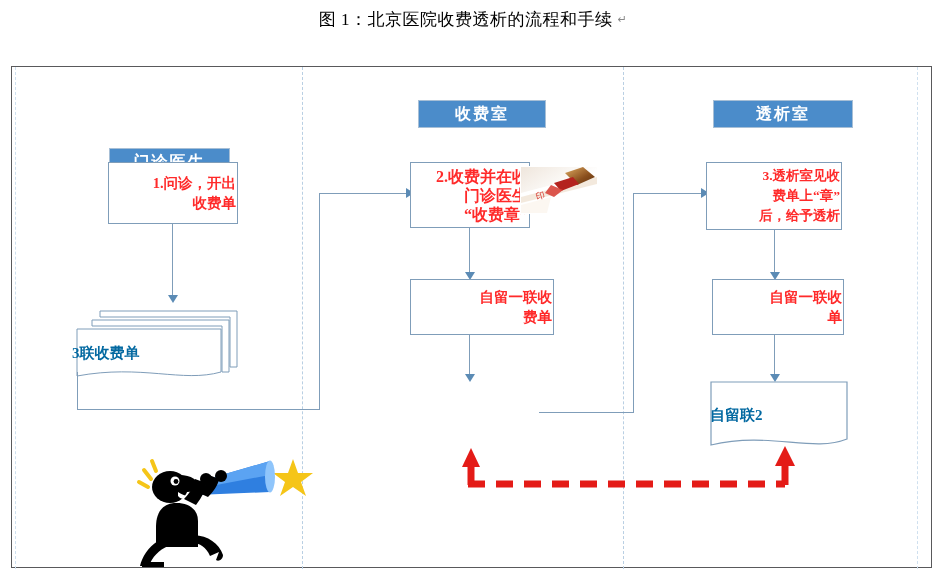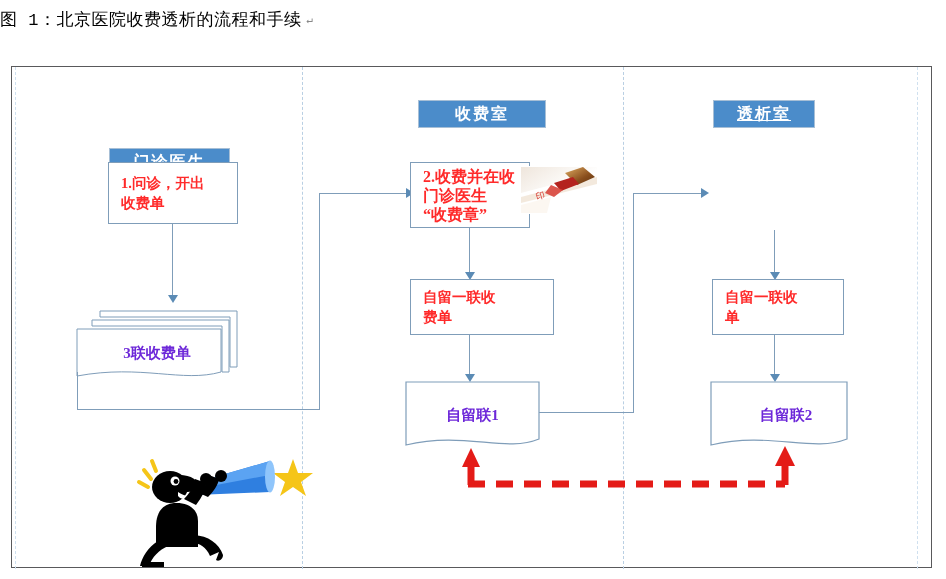--- a/index.html
+++ b/index.html
@@ -2,22 +2,22 @@
 <html><head>
 <meta charset="utf-8">
 <style>
   html,body{margin:0;padding:0;}
   body{
     width:946px;height:579px;background:#ffffff;
     font-family:"Liberation Sans","DejaVu Sans",sans-serif;
     overflow:hidden;position:relative;
   }
   #title{
-    position:absolute;left:0;top:8px;width:946px;
-    font-family:Liberation Mono, monospace;
+    position:absolute;left:0;top:8px;width:946px;text-align:center;
+    font-family:Liberation Serif, serif;
     font-size:17px;color:#000;letter-spacing:.5px;white-space:nowrap;
   }
   #title .pilcrow{font-size:11px;color:#888;margin-left:5px;vertical-align:2px;}
 
   #frame{
     position:absolute;left:11px;top:66px;width:921px;height:502px;
     border:1.5px solid #59595b;background:#fff;box-sizing:border-box;
   }
   .lane-sep{
     position:absolute;top:0;width:0;height:502px;
@@ -28,32 +28,32 @@
   .hdr{
     position:absolute;background:#4b8cca;border:1px solid #a7bfd6;
     color:#ffffff;font-size:16px;font-weight:600;
     display:flex;align-items:center;justify-content:center;
     letter-spacing:2px;box-sizing:border-box;
     font-family:"Liberation Sans","DejaVu Sans",sans-serif;
   }
 
   .pbox{
     position:absolute;background:#ffffff;border:1px solid #7f9db9;
-    color:#ff2a2a;font-size:14.5px;line-height:20px;text-align:left;
+    color:#ff2a2a;font-size:14.5px;line-height:20px;text-align:right;
     display:flex;align-items:center;justify-content:center;
-    box-sizing:border-box;padding:2px 12px;
+    box-sizing:border-box;padding:2px 1px;
     font-family:"Liberation Serif","DejaVu Serif",serif;font-weight:700;
   }
   .pbox .t{display:block;width:100%;}
 
   .docshape{position:absolute;}
   .docshape svg{display:block;position:absolute;left:0;top:0;}
   .docshape .lbl{
-    position:absolute;left:0;width:100%;text-align:center;
-    color:#6d28d9;font-size:15px;line-height:20px;font-weight:700;
+    position:absolute;left:0;width:100%;text-align:left;
+    color:#0369a1;font-size:15px;line-height:20px;font-weight:700;
     font-family:"Liberation Serif","DejaVu Serif",serif;
   }
 
   .conn{position:absolute;background:#7f9db9;}
   .conn.h{height:1px;}
   .conn.v{width:1px;}
   .arrow-d,.arrow-r{position:absolute;width:0;height:0;}
   .arrow-d{border-left:5px solid transparent;border-right:5px solid transparent;border-top:8px solid #5b8bb5;}
   .arrow-r{border-top:5px solid transparent;border-bottom:5px solid transparent;border-left:8px solid #5b8bb5;}
 
@@ -76,21 +76,21 @@
   <div class="lane-sep" style="left:290px;"></div>
   <div class="lane-sep" style="left:611px;"></div>
   <div class="lane-sep edge" style="left:905px;"></div>
 
   <div class="hdr" style="left:97px;top:33px;width:121px;height:28px;margin-top:48px;">
     <span>门诊医生</span>
   </div>
   <div class="hdr" style="left:406px;top:33px;width:128px;height:28px;">
     <span>收费室</span>
   </div>
-  <div class="hdr" style="left:701px;top:33px;width:102px;height:28px;text-decoration:underline;">
+  <div class="hdr" style="left:701px;top:33px;width:140px;height:28px;">
     <span>透析室</span>
   </div>
 
   <div class="pbox" style="left:96px;top:95px;width:130px;height:62px;">
     <span class="t">
       <span>1.问诊，开出</span><br>
       <span>收费单</span>
     </span>
   </div>
 
@@ -151,32 +151,33 @@
   <div class="pbox" style="left:398px;top:212px;width:144px;height:56px;">
     <span class="t">
       <span>自留一联收</span><br>
       <span>费单</span>
     </span>
   </div>
 
   <div class="conn v" style="left:457px;top:268px;height:40px;"></div>
   <div class="arrow-d" style="left:453px;top:307px;"></div>
 
-  <div class="docshape" style="left:393px;top:314px;width:135px;height:72px;">
-    <svg width="135" height="72" viewBox="0 0 135 72">
-      <path d="M1 1 H134 V58 C100 72 60 50 1 64 Z" fill="#ffffff" stroke="#7f9db9" stroke-width="1.2"></path>
-    </svg>
-    <div class="lbl" style="top:24px;">自留联1</div>
-  </div>
 
   <div class="conn h" style="left:527px;top:345px;width:95px;"></div>
   <div class="conn v" style="left:621px;top:126px;height:220px;"></div>
   <div class="conn h" style="left:621px;top:126px;width:70px;"></div>
   <div class="arrow-r" style="left:689px;top:121px;"></div>
 
+  <div class="pbox" style="left:694px;top:95px;width:136px;height:68px;font-size:13.5px;line-height:20px;">
+    <span class="t">
+      <span>3.透析室见收</span><br>
+      <span>费单上“章”</span><br>
+      <span>后，给予透析</span>
+    </span>
+  </div>
 
   <div class="conn v" style="left:762px;top:163px;height:43px;"></div>
   <div class="arrow-d" style="left:758px;top:205px;"></div>
 
   <div class="pbox" style="left:700px;top:212px;width:132px;height:56px;">
     <span class="t">
       <span>自留一联收</span><br>
       <span>单</span>
     </span>
   </div>

